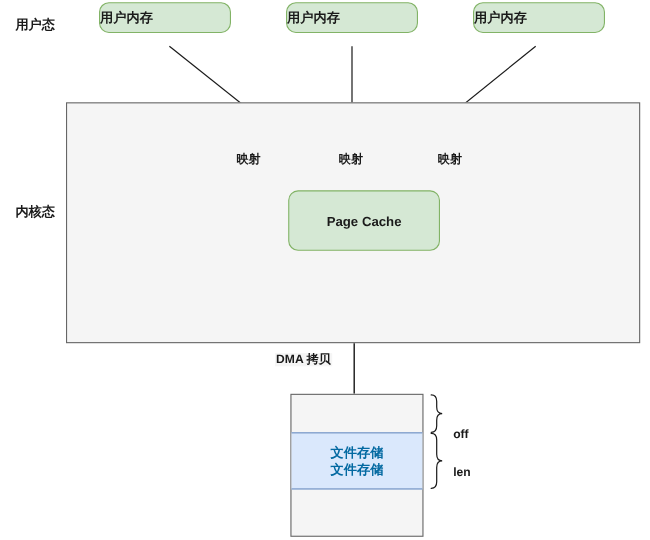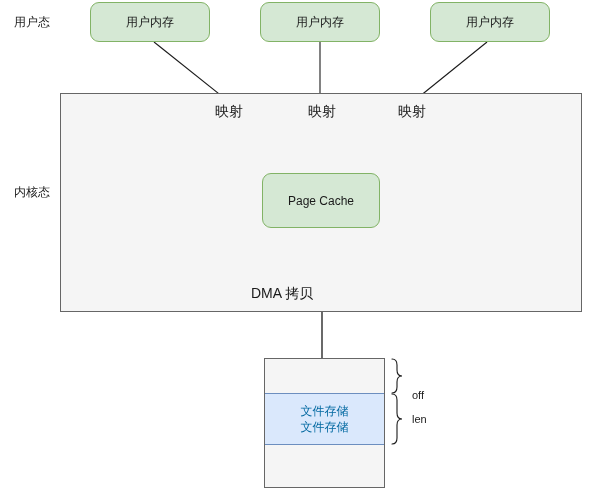--- a/index.html
+++ b/index.html
@@ -9,83 +9,84 @@
   }
   body {
     font-family: "Liberation Sans", "DejaVu Sans", sans-serif;
   }
   #canvas {
     position: relative;
     width: 591px;
     height: 491px;
     background: #ffffff;
     overflow: hidden;
+    font-weight: bold;
   }
   #svg-layer {
     position: absolute;
     left: 0;
     top: 0;
     width: 591px;
     height: 491px;
   }
   .side-label {
     position: absolute;
     font-size: 12px;
     color: #1a1a1a;
     white-space: nowrap;
     line-height: 1;
   }
   .user-box {
     position: absolute;
     width: 120px;
-    height: 40px;
+    height: 28px;
     background: #d5e8d4;
     border: 1px solid #82b366;
     border-radius: 9px;
     box-sizing: border-box;
     display: flex;
     align-items: center;
-    justify-content: center;
     font-size: 12px;
     color: #1a1a1a;
   }
   .kernel-area {
     position: absolute;
     left: 60px;
     top: 93px;
     width: 522px;
     height: 219px;
     background: #f5f5f5;
     border: 1px solid #666666;
     box-sizing: border-box;
   }
   .page-cache-box {
     position: absolute;
     left: 262px;
     top: 173px;
-    width: 118px;
+    width: 138px;
     height: 55px;
     background: #d5e8d4;
     border: 1px solid #82b366;
     border-radius: 9px;
     box-sizing: border-box;
     display: flex;
     align-items: center;
     justify-content: center;
     font-size: 12px;
     color: #1a1a1a;
   }
   .edge-label {
     position: absolute;
-    font-size: 14px;
+    font-size: 11px;
     color: #1a1a1a;
     background: #ffffff;
     padding: 0 1px;
     white-space: nowrap;
     line-height: 1.1;
+    margin-top: 35px;
   }
   .edge-label.on-gray {
     background: #f5f5f5;
   }
   .file-box {
     position: absolute;
     left: 264px;
     top: 358px;
     width: 121px;
     height: 130px;
@@ -174,15 +175,15 @@
     <div class="file-seg mapped" style="top:34px; height:52px;">
       <div>
         <div>文件存储</div>
         <div>文件存储</div>
       </div>
     </div>
     <div class="file-seg" style="top:86px; height:42px;"></div>
   </div>
 
   <div class="brace-label" style="left:412px; top:370px;margin-top:20px;">off</div>
-  <div class="brace-label" style="left:412px; top:414px;">len</div>
+  <div class="brace-label" style="left:412px; top:425px;">len</div>
 
 </div>
 
 </body></html>

